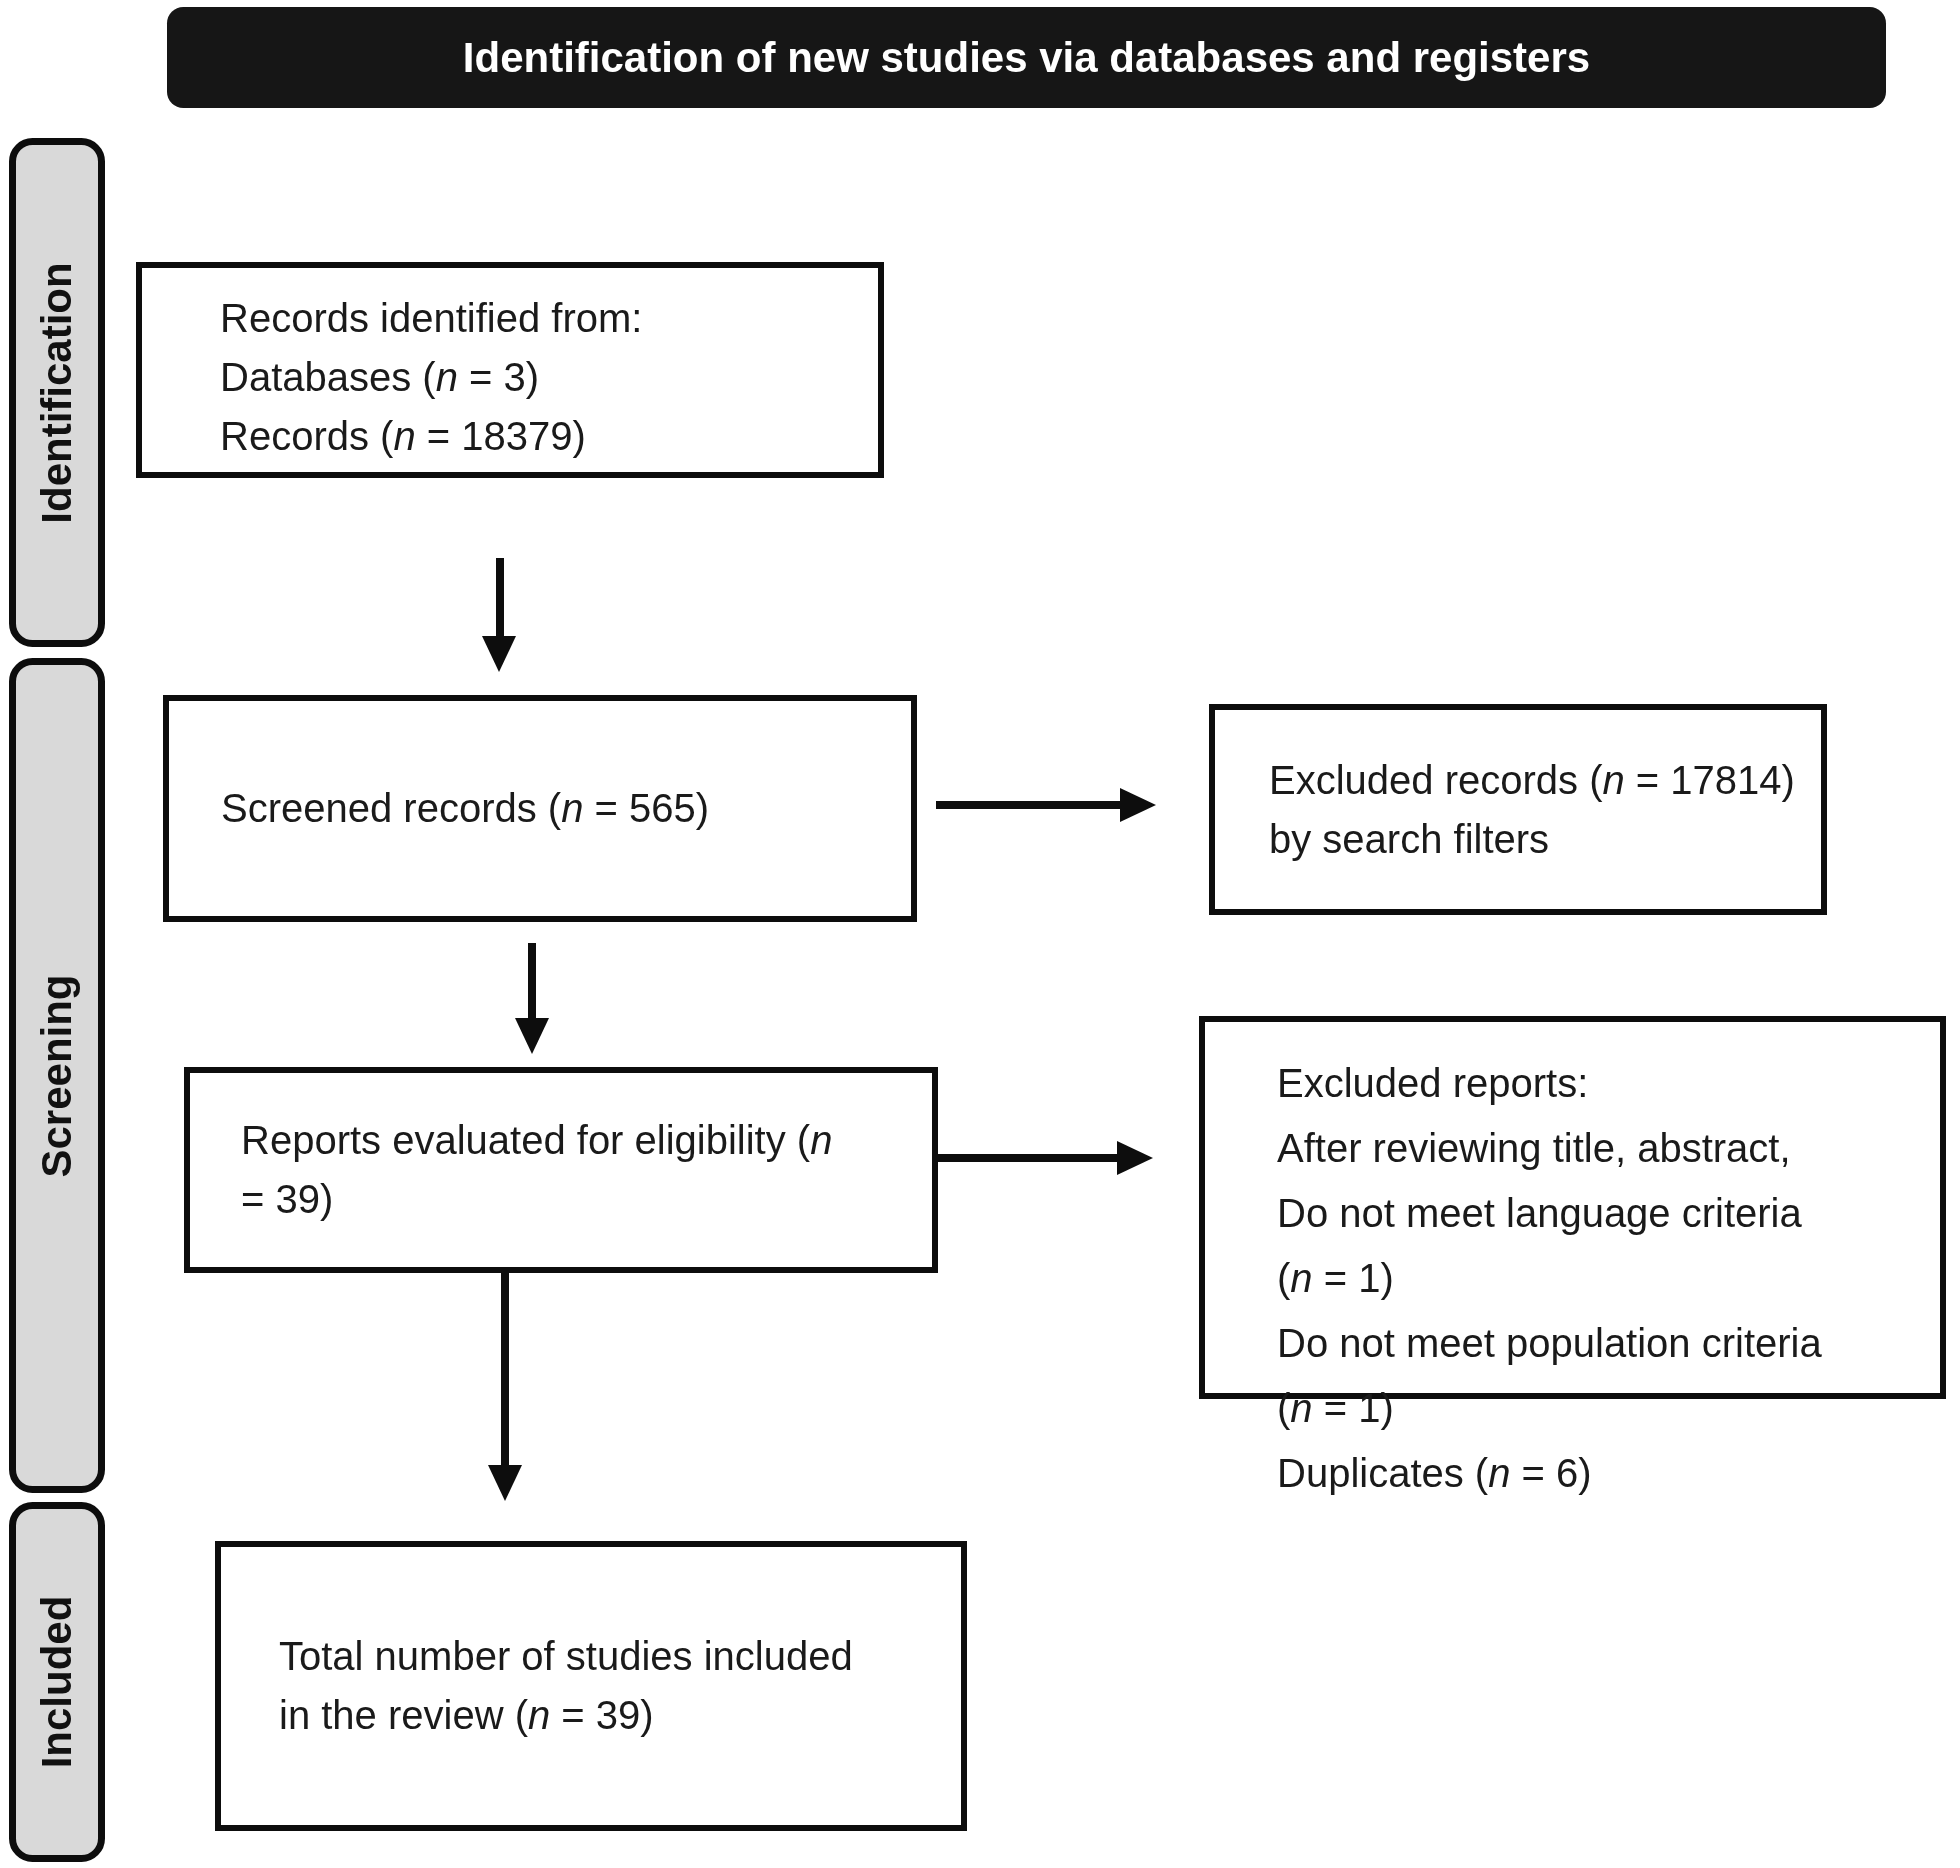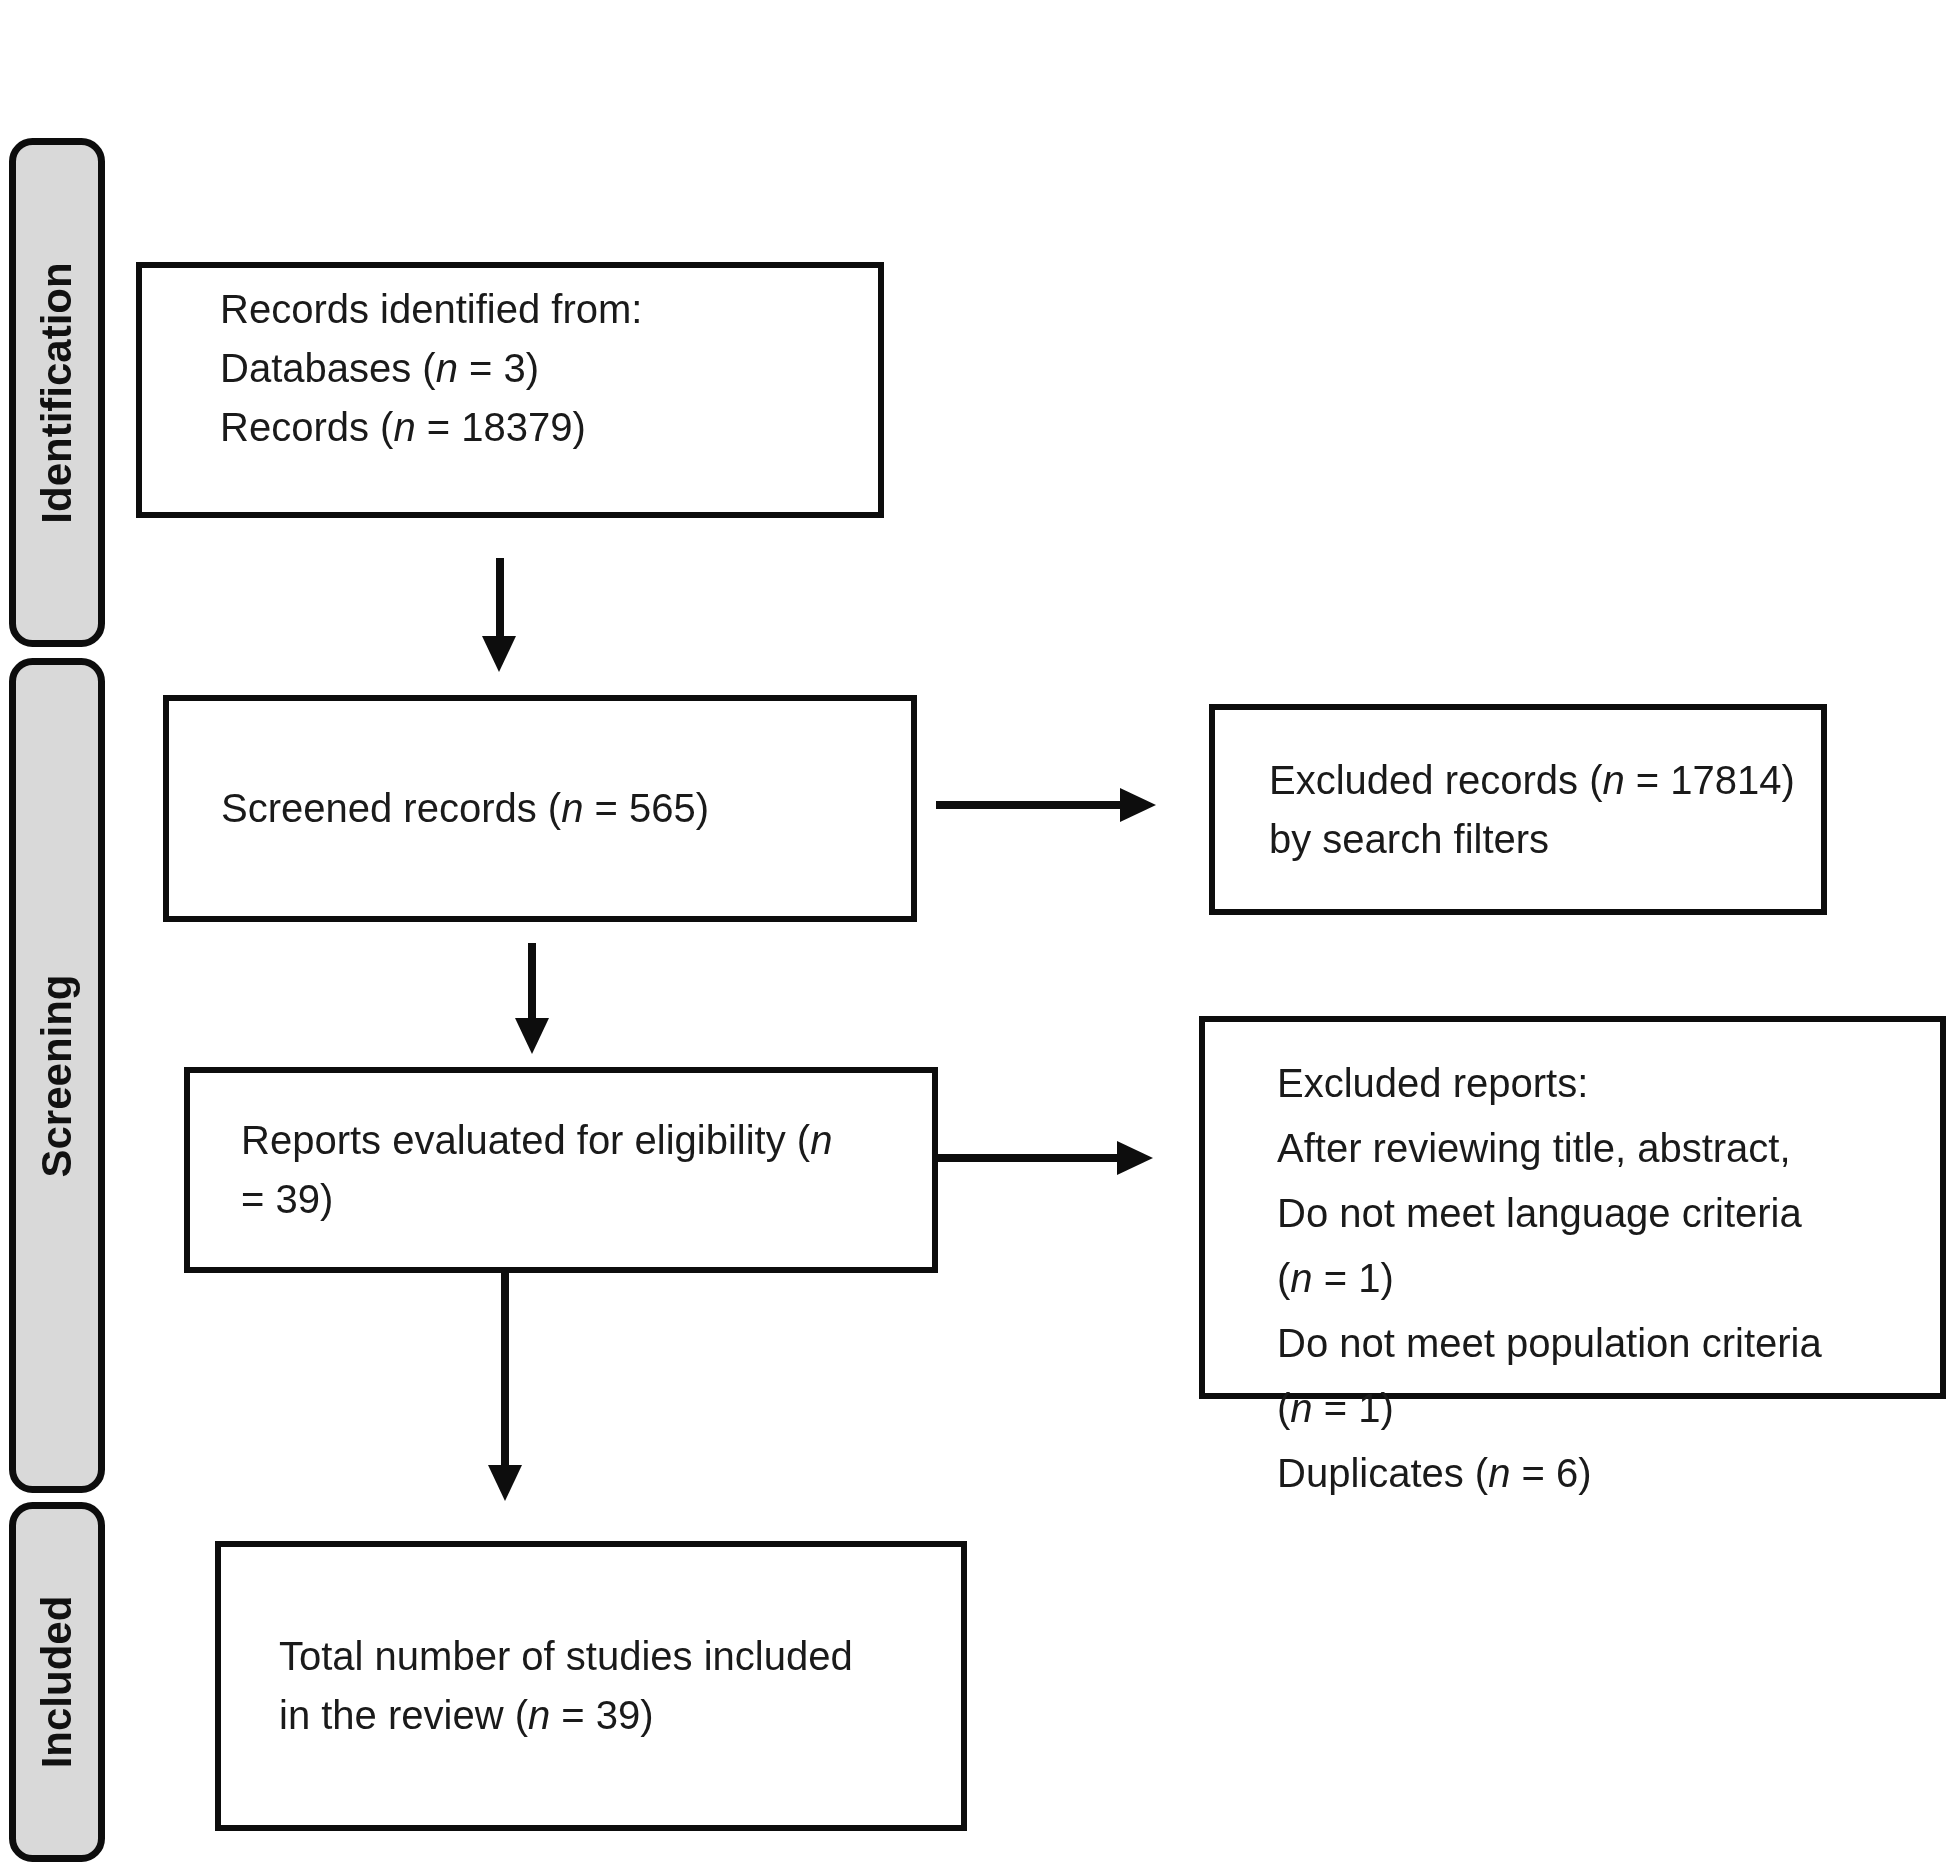--- a/index.html
+++ b/index.html
@@ -48,21 +48,21 @@
     position:absolute;
     background:var(--box-bg,#ffffff);
     border:6.3px solid var(--border,#0d0d0d);
     box-sizing:border-box;
     display:flex;flex-direction:column;
     font-size:40px;line-height:59px;
   }
   .box .line{white-space:nowrap;}
   .box.center{justify-content:center;}
 
-  #box-records{left:136px;top:262px;width:748px;height:256px;padding:12px 18px 0 78px;}
+  #box-records{left:136px;top:262px;width:748px;height:216px;padding:21px 18px 0 78px;}
   #box-screened{left:163px;top:695px;width:754px;height:227px;padding-left:52px;}
   #box-eligibility{left:163px;top:1067px;width:754px;height:206px;padding-left:51px;margin-left:21px;}
   #box-included-total{left:215px;top:1541px;width:752px;height:290px;padding-left:58px;}
   #box-excluded-records{left:1209px;top:704px;width:618px;height:211px;padding-left:54px;}
   #box-excluded-reports{left:1199px;top:1016px;width:747px;height:383px;padding:29px 18px 0 72px;line-height:65px;}
 
   
   .arrow{position:absolute;}
   .vline{position:absolute;width:8.1px;background:var(--border,#0d0d0d);}
   .hline{position:absolute;height:8.1px;background:var(--border,#0d0d0d);}
@@ -75,20 +75,23 @@
     position:absolute;width:0;height:0;
     border-top:17px solid transparent;border-bottom:17px solid transparent;
     border-left:36px solid var(--border,#0d0d0d);
   }
 </style>
 </head>
 <body>
 
 <div class="canvas">
 
+  <div class="titlebar">
+    <span>Identification of new studies via databases and registers</span>
+  </div>
 
   <div class="tab" id="tab-identification">
     <span>Identification</span>
   </div>
   <div class="tab" id="tab-screening">
     <span>Screening</span>
   </div>
   <div class="tab" id="tab-included">
     <span>Included</span>
   </div>

